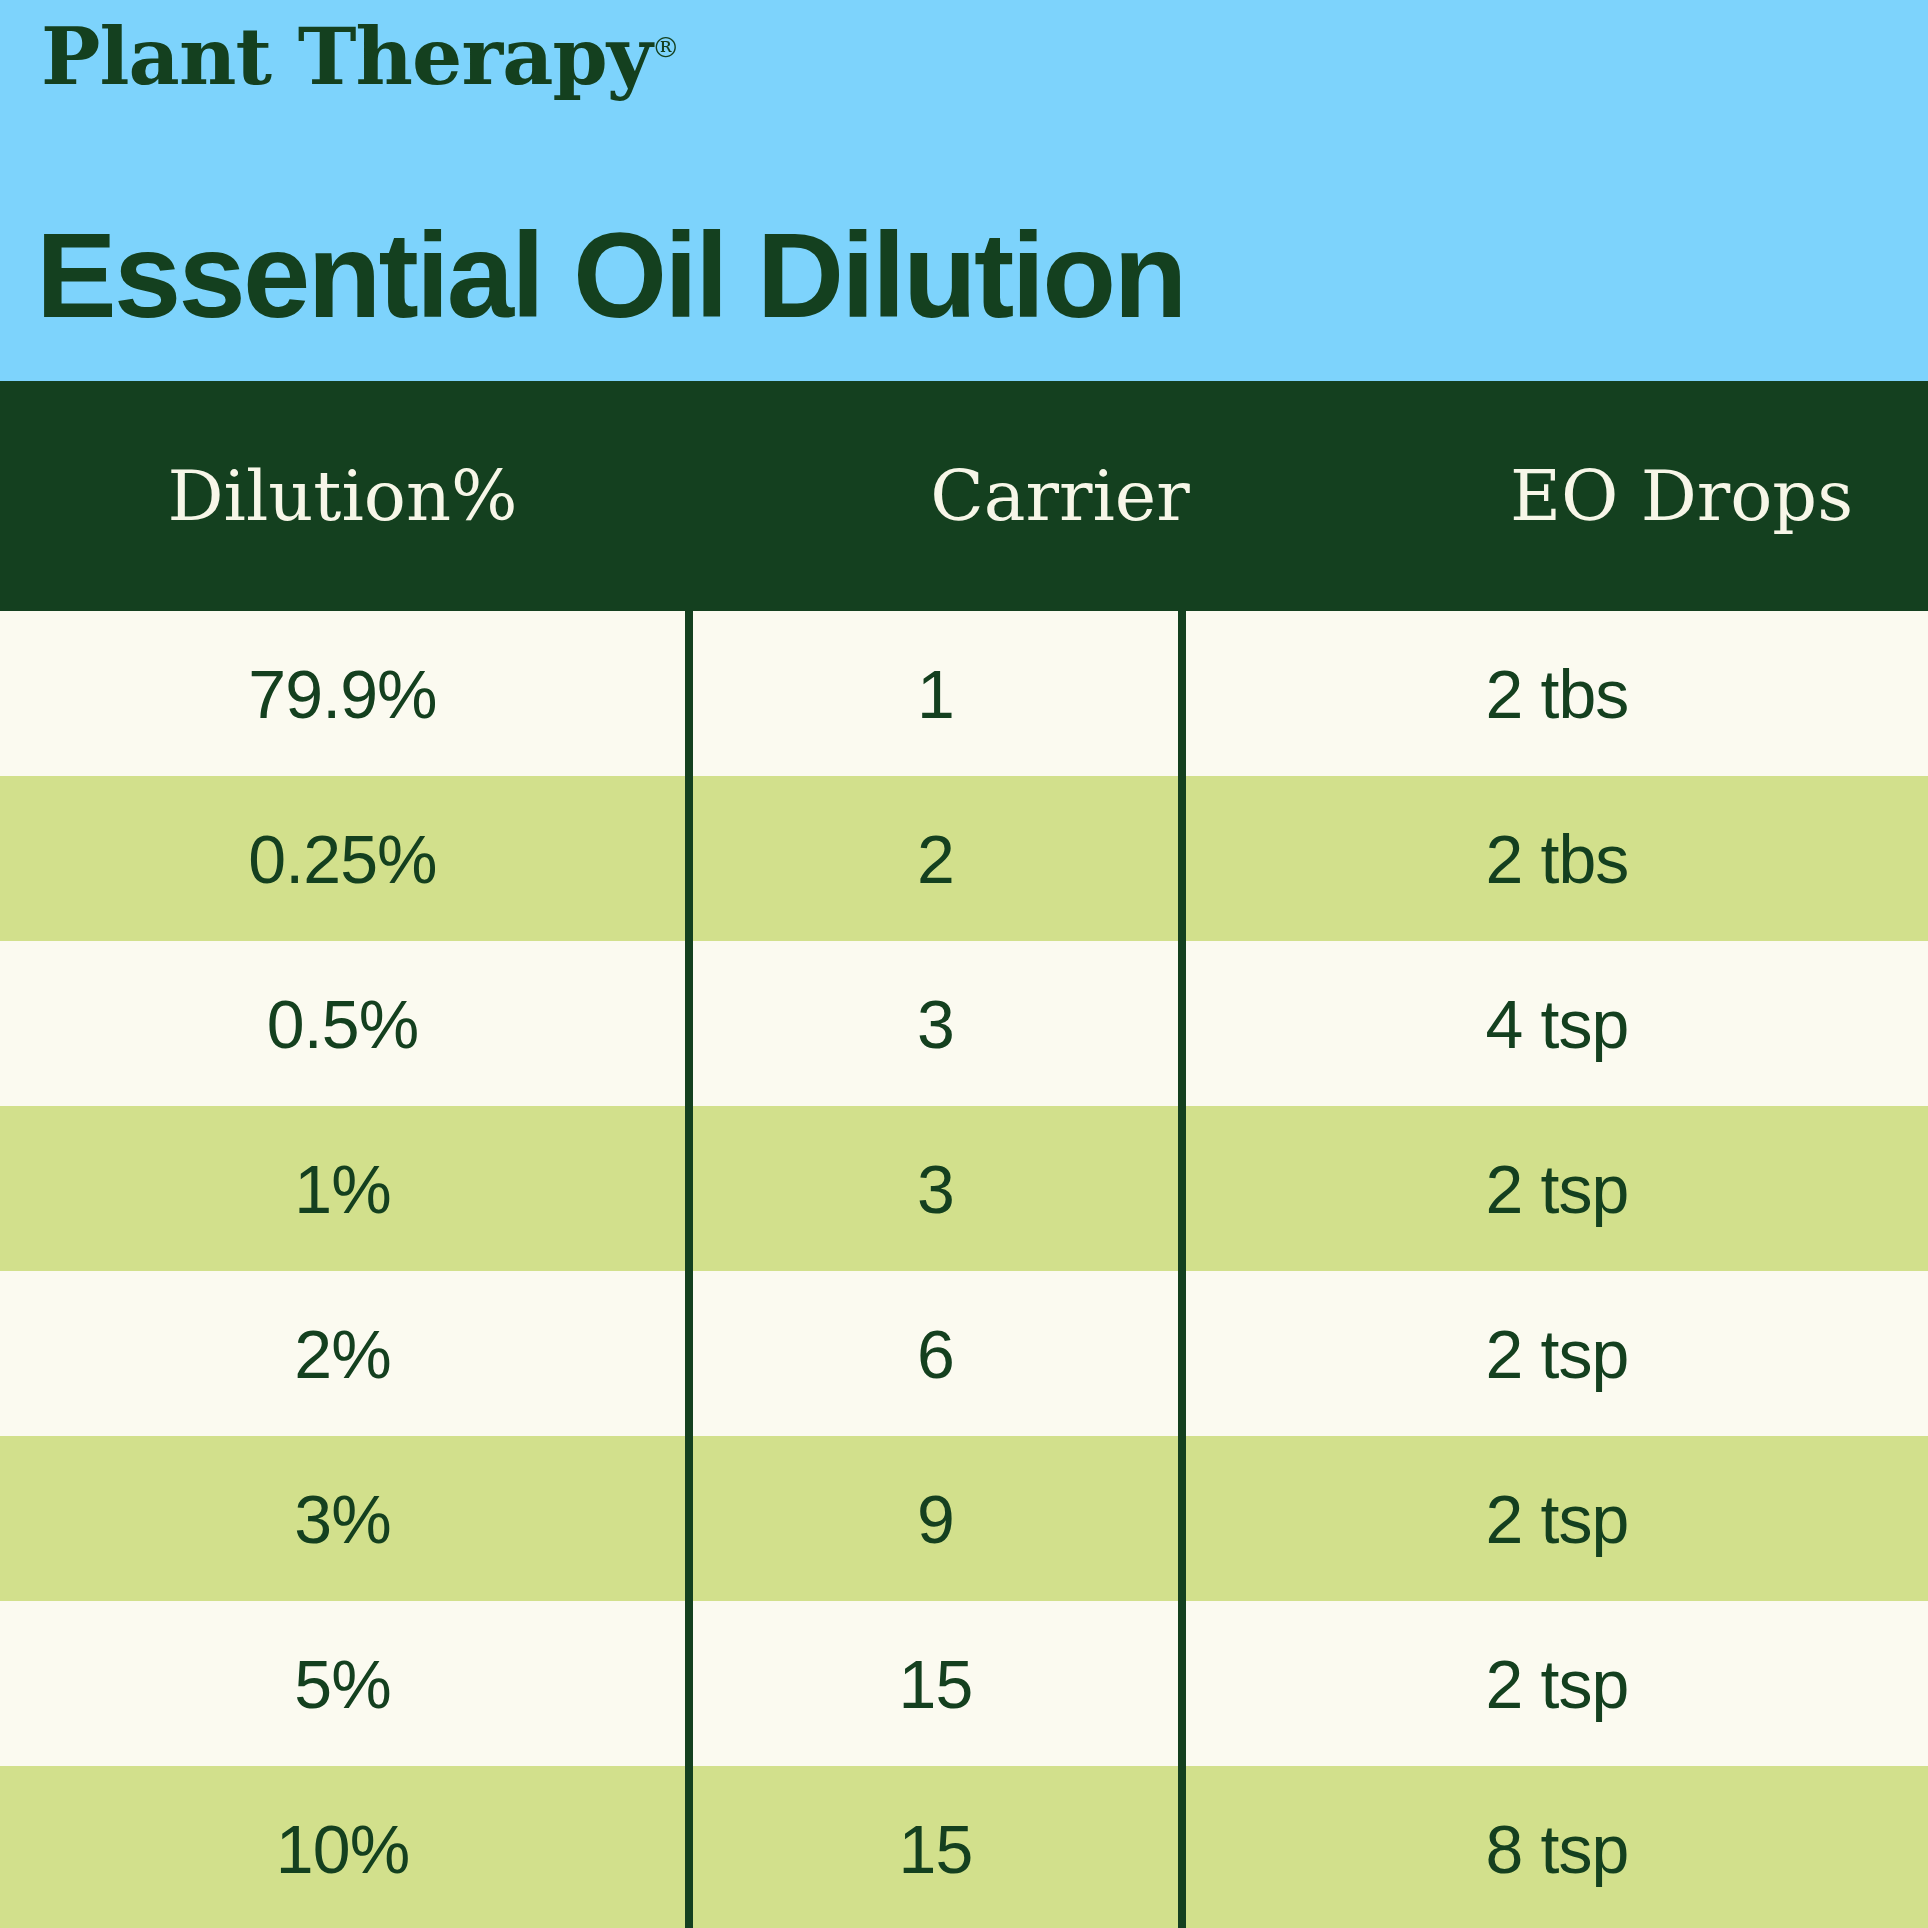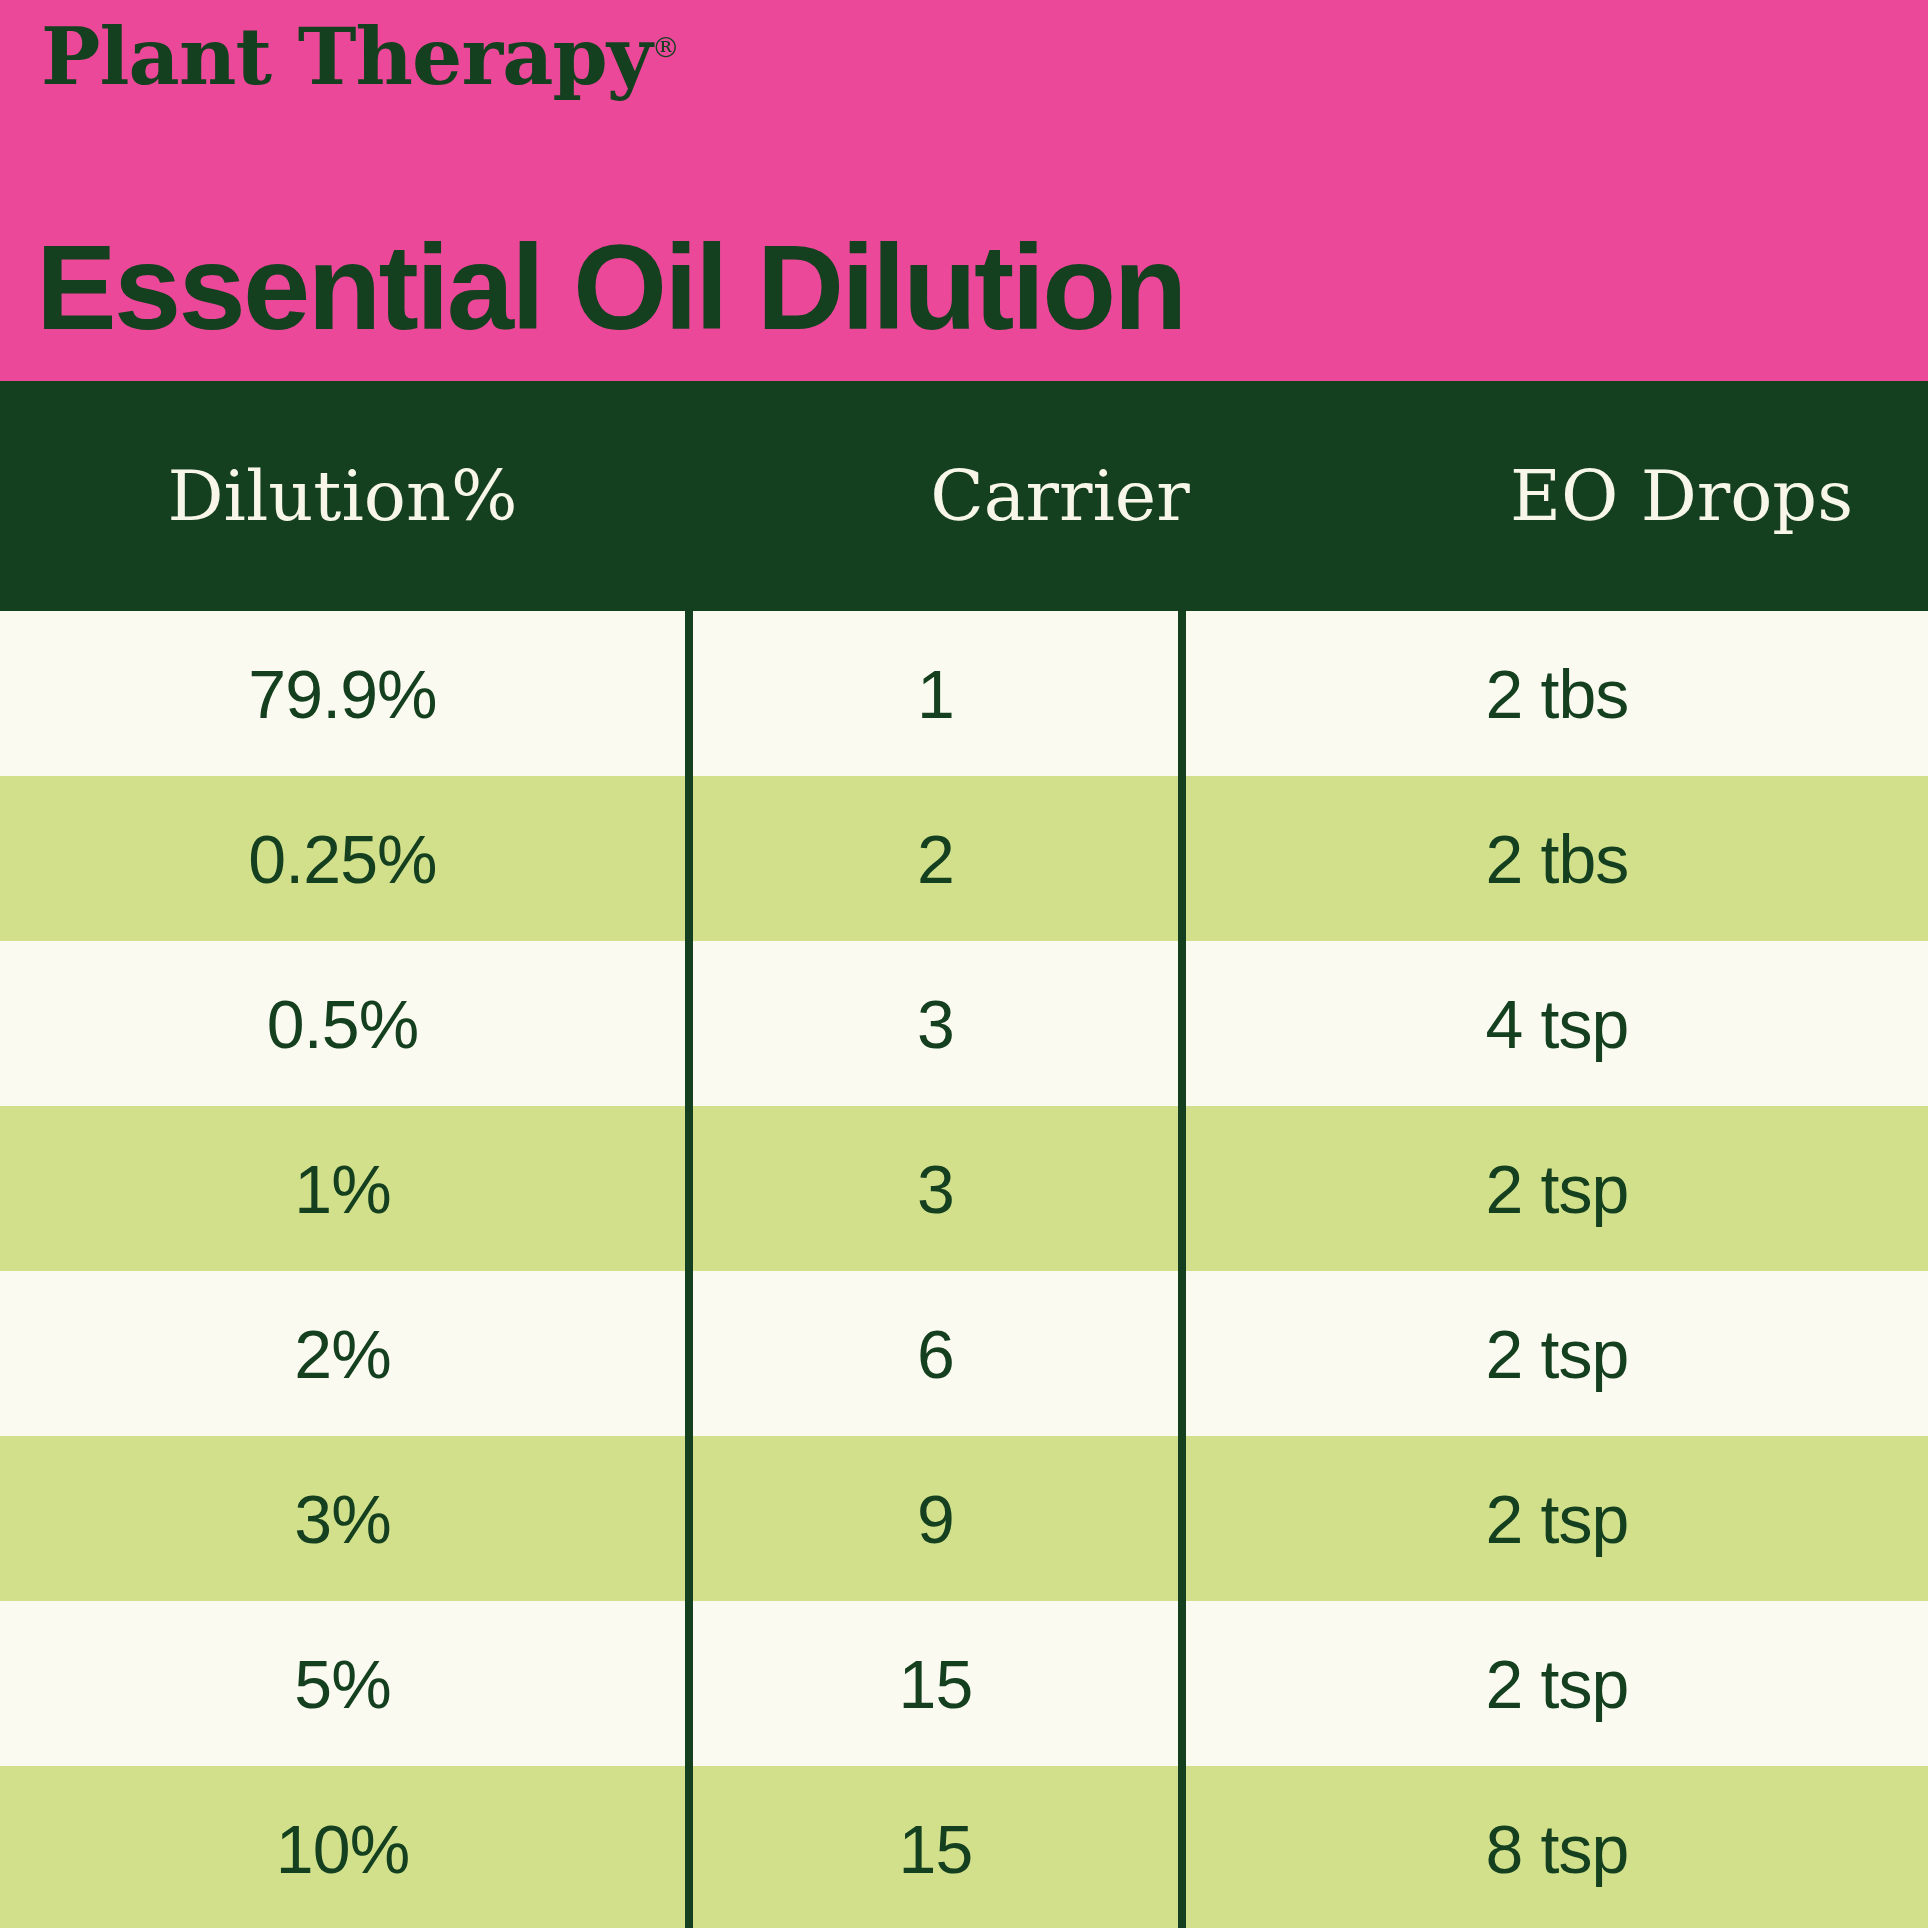--- a/index.html
+++ b/index.html
@@ -10,21 +10,21 @@
     width: 1928px;
     height: 1928px;
     background: #FBFAF0;
     font-family: "Liberation Sans", sans-serif;
     overflow: hidden;
   }
   .page {
     position: relative;
     width: 1928px;
     height: 1928px;
-    background: #ec4899;
+    background: #7dd3fc;
     overflow: hidden;
   }
 
   
   .brand {
     position: absolute;
     left: 41px;
     top: 17px;
     font-family: "DejaVu Serif", "Liberation Serif", serif;
     font-weight: bold;
@@ -37,21 +37,21 @@
   .brand .reg {
     font-size: 28px;
     vertical-align: super;
     font-weight: normal;
     letter-spacing: 0;
   }
 
   .page-title {
     position: absolute;
     left: 36px;
-    top: 146px;
+    top: 134px;
     font-family: "Liberation Sans", sans-serif;
     font-weight: bold;
     font-size: 121px;
     line-height: 1.0;
     color: #14401F;
     letter-spacing: -2.8px;
     white-space: nowrap;
     text-align: center;
   }
 

